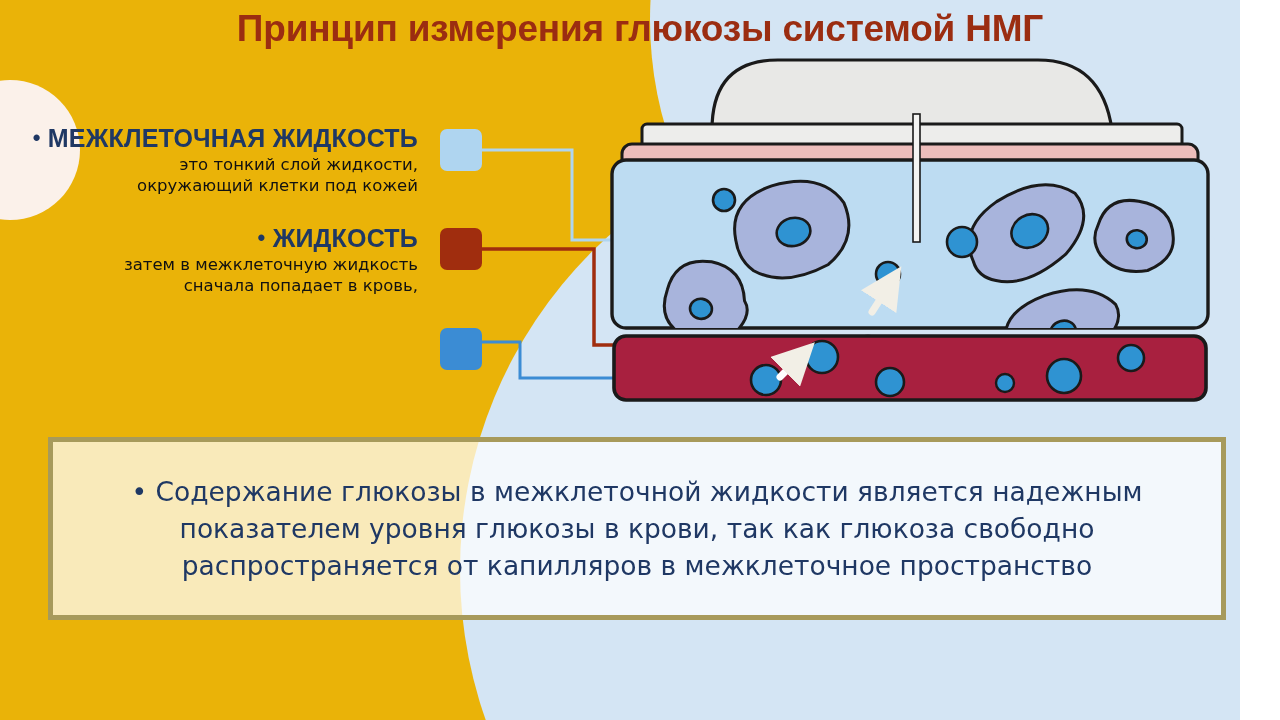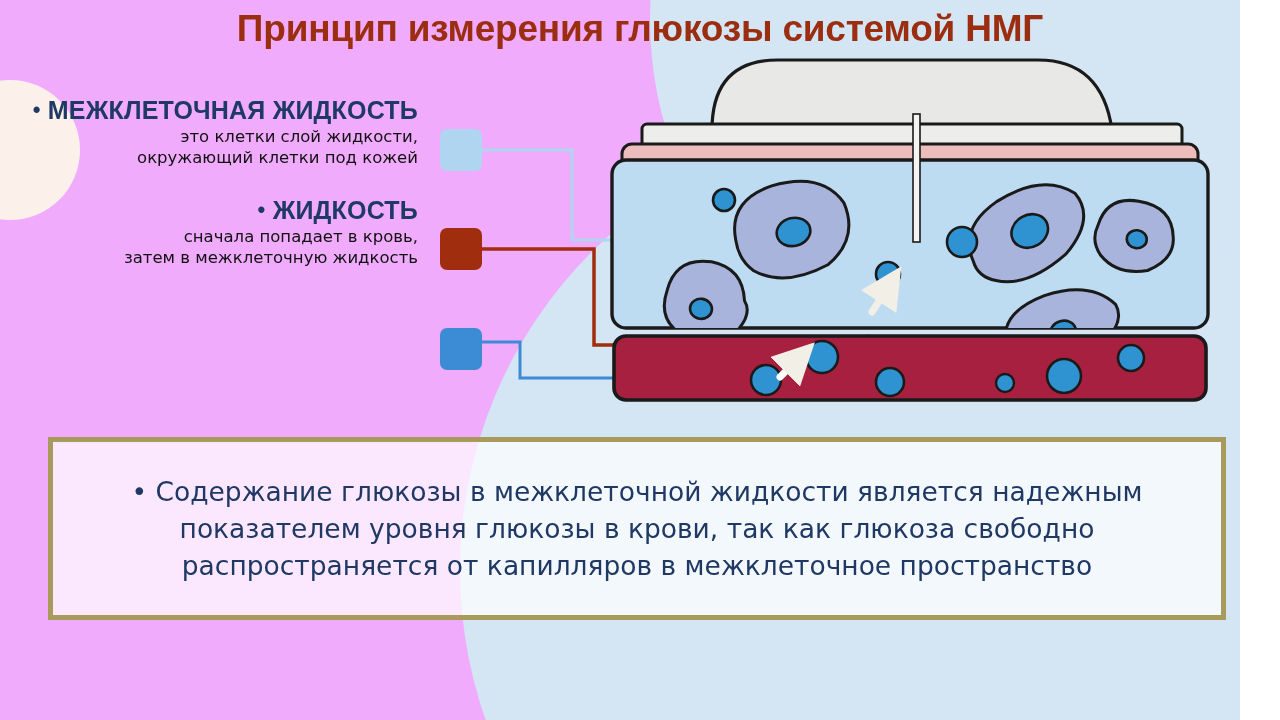--- a/index.html
+++ b/index.html
@@ -15,21 +15,21 @@
     position: relative;
   }
 
   
   #slide {
     position: absolute;
     inset: 0;
     width: 1240px;
     height: 720px;
     overflow: hidden;
-    background: #f0abfc;
+    background: #eab308;
   }
   .bg-blob-blue {
     position: absolute;
     border-radius: 50%;
     background: #d4e5f4;
     pointer-events: none;
   }
   .bg-blob-peach {
     position: absolute;
     border-radius: 50%;
@@ -75,21 +75,21 @@
   }
 
   
   #legend {
     position: absolute;
     left: 18px;
     top: 96px;
     width: 400px;
     text-align: right;
   }
-  .legend-block { margin-bottom: 2px; }
+  .legend-block { margin-bottom: 2px; margin-top: 28px; }
   .legend-head {
     font-family: "Liberation Sans", sans-serif;
     font-weight: bold;
     font-size: 25px;
     line-height: 28px;
     color: #1F3864;
     text-align: right;
     letter-spacing: 0.2px;
   }
   .legend-head .bullet {
@@ -170,34 +170,34 @@
   <div id="title" style="color: rgb(155, 45, 17);">Принцип измерения глюкозы системой НМГ</div>
 
   <div id="legend">
 
     <div class="legend-block">
       <div class="legend-head" style="color: rgb(31, 56, 100);">
         <span class="bullet">•</span>
         <span>МЕЖКЛЕТОЧНАЯ ЖИДКОСТЬ</span>
       </div>
       <div class="legend-sub" style="color: rgb(17, 17, 17);">
-        <div>это клетки слой жидкости,</div>
+        <div>это тонкий слой жидкости,</div>
         <div>окружающий клетки под кожей</div>
       </div>
     </div>
 
 
     <div class="legend-block" id="block-gluc">
       <div class="legend-head" style="color: rgb(31, 56, 100);">
         <span class="bullet">•</span>
         <span>ЖИДКОСТЬ</span>
       </div>
       <div class="legend-sub" style="color: rgb(17, 17, 17);">
+        <div>затем в межклеточную жидкость</div>
         <div>сначала попадает в кровь,</div>
-        <div>затем в межклеточную жидкость</div>
       </div>
     </div>
 
   </div>
 
   <div class="swatch" id="swatch-fluid" style="background: rgb(175, 213, 240);"></div>
   <div class="swatch" id="swatch-blood" style="background: rgb(160, 45, 14);"></div>
   <div class="swatch" id="swatch-gluc" style="background: rgb(59, 140, 212);"></div>
 
   <svg id="connectors" viewBox="0 0 1280 720">

